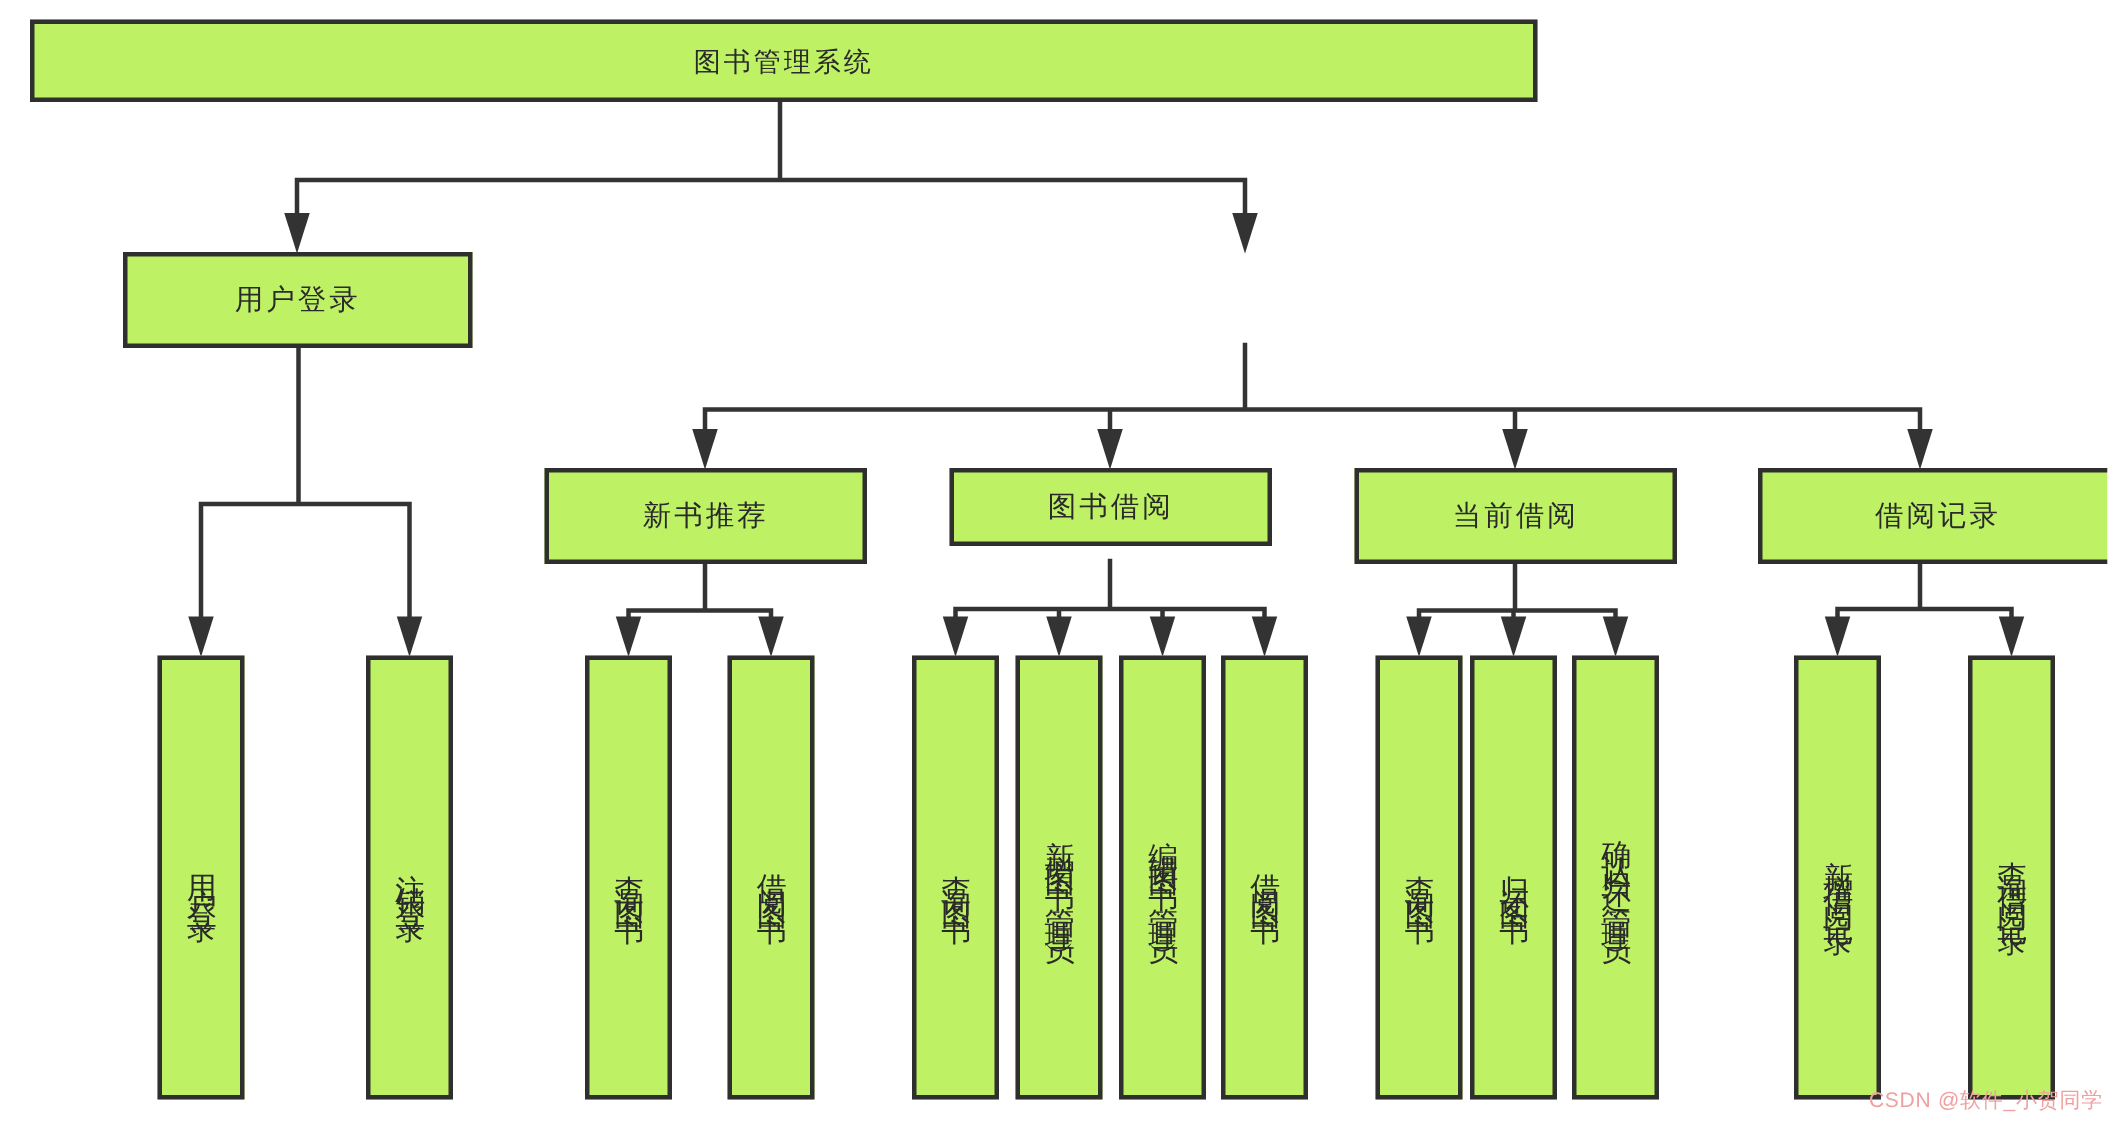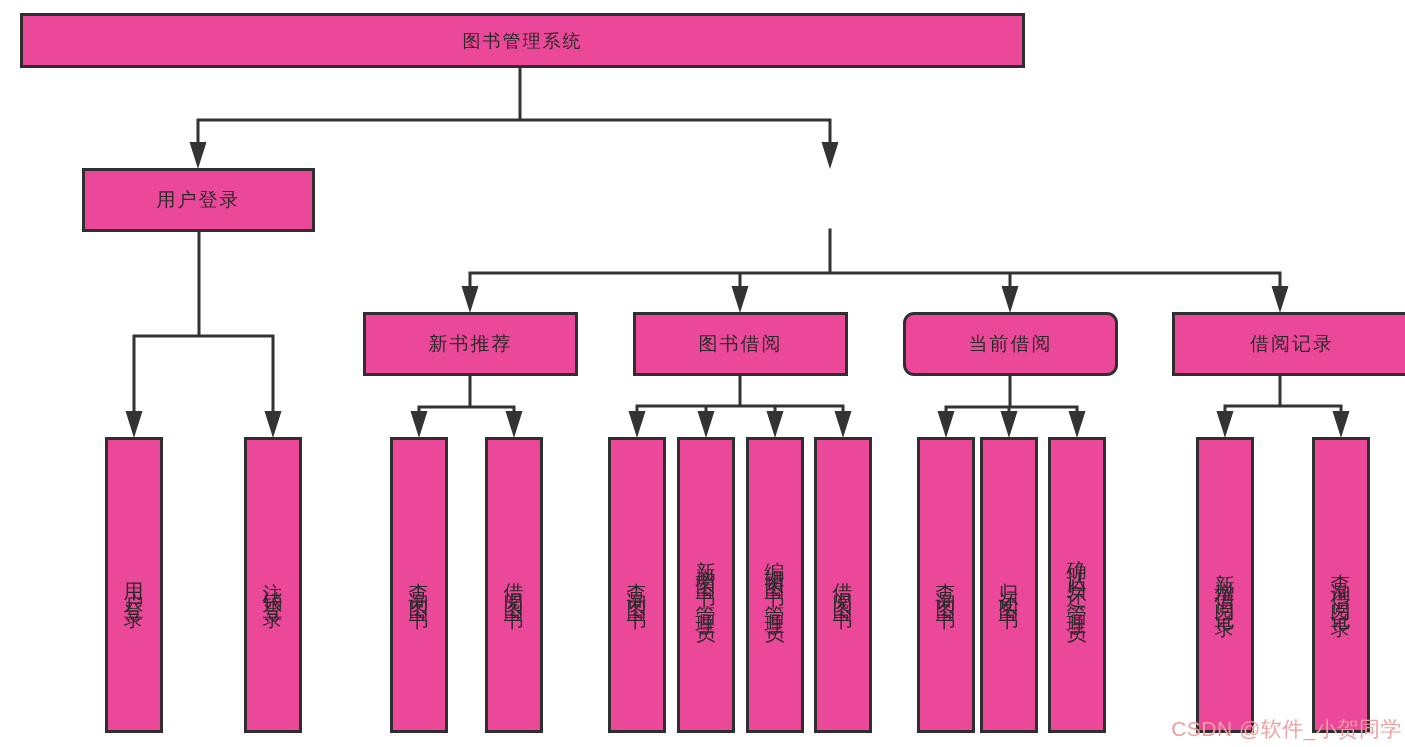--- a/index.html
+++ b/index.html
@@ -5,33 +5,33 @@
   html,body { margin:0; padding:0; background:#ffffff; }
   .stage {
     position:relative; width:1405px; height:747px;
     background:#ffffff; overflow:hidden;
     font-family:"Liberation Sans","DejaVu Sans",sans-serif;
     color:#2a2a2a;
   }
   .edges { position:absolute; left:0; top:0; }
   .node {
     position:absolute; box-sizing:border-box;
-    border:3px solid #2f2f2f; background:#ec4899;
+    border:3px solid #2f2f2f; background:#bef264;
     display:flex; align-items:center; justify-content:center;
     z-index:2;
   }
   .node.h span { font-size:19px; letter-spacing:2px; white-space:nowrap; }
   .node.root span { font-size:18px; letter-spacing:2px; }
   .node.v span {
     writing-mode:vertical-rl; text-orientation:mixed;
     font-size:20px; letter-spacing:9px; line-height:1;
   }
   .watermark {
     position:absolute; right:3px; bottom:4px;
-    font-size:21px; letter-spacing:0.5px;
+    font-size:14px; letter-spacing:0.5px;
     z-index:3; white-space:nowrap;text-align:center;
   }
 </style>
 </head>
 <body>
 
 <div class="stage">
 
   <svg class="edges" width="1405" height="747" viewBox="0 0 1405 747">
     <g stroke="#333333" stroke-width="3" fill="none" stroke-linecap="square">
@@ -77,24 +77,24 @@
     <span>图书管理系统</span>
   </div>
 
   <div class="node h" style="left:82px; top:168px; width:233px; height:64px;">
     <span>用户登录</span>
   </div>
 
   <div class="node h" style="left:363px; top:312px; width:215px; height:64px;">
     <span>新书推荐</span>
   </div>
-  <div class="node h" style="left:633px; top:312px; width:215px; height:64px;">
+  <div class="node h" style="left:633px; top:312px; width:215px; height:52px;">
     <span>图书借阅</span>
   </div>
-  <div class="node h" style="left:903px; top:312px; width:215px; height:64px;border-radius:11px;">
+  <div class="node h" style="left:903px; top:312px; width:215px; height:64px;">
     <span>当前借阅</span>
   </div>
   <div class="node h" style="left:1172px; top:312px; width:240px; height:64px;">
     <span>借阅记录</span>
   </div>
 
   <div class="node v" style="left:105px; top:437px; width:58px; height:296px;">
     <span>用户登录</span>
   </div>
   <div class="node v" style="left:244px; top:437px; width:58px; height:296px;">

